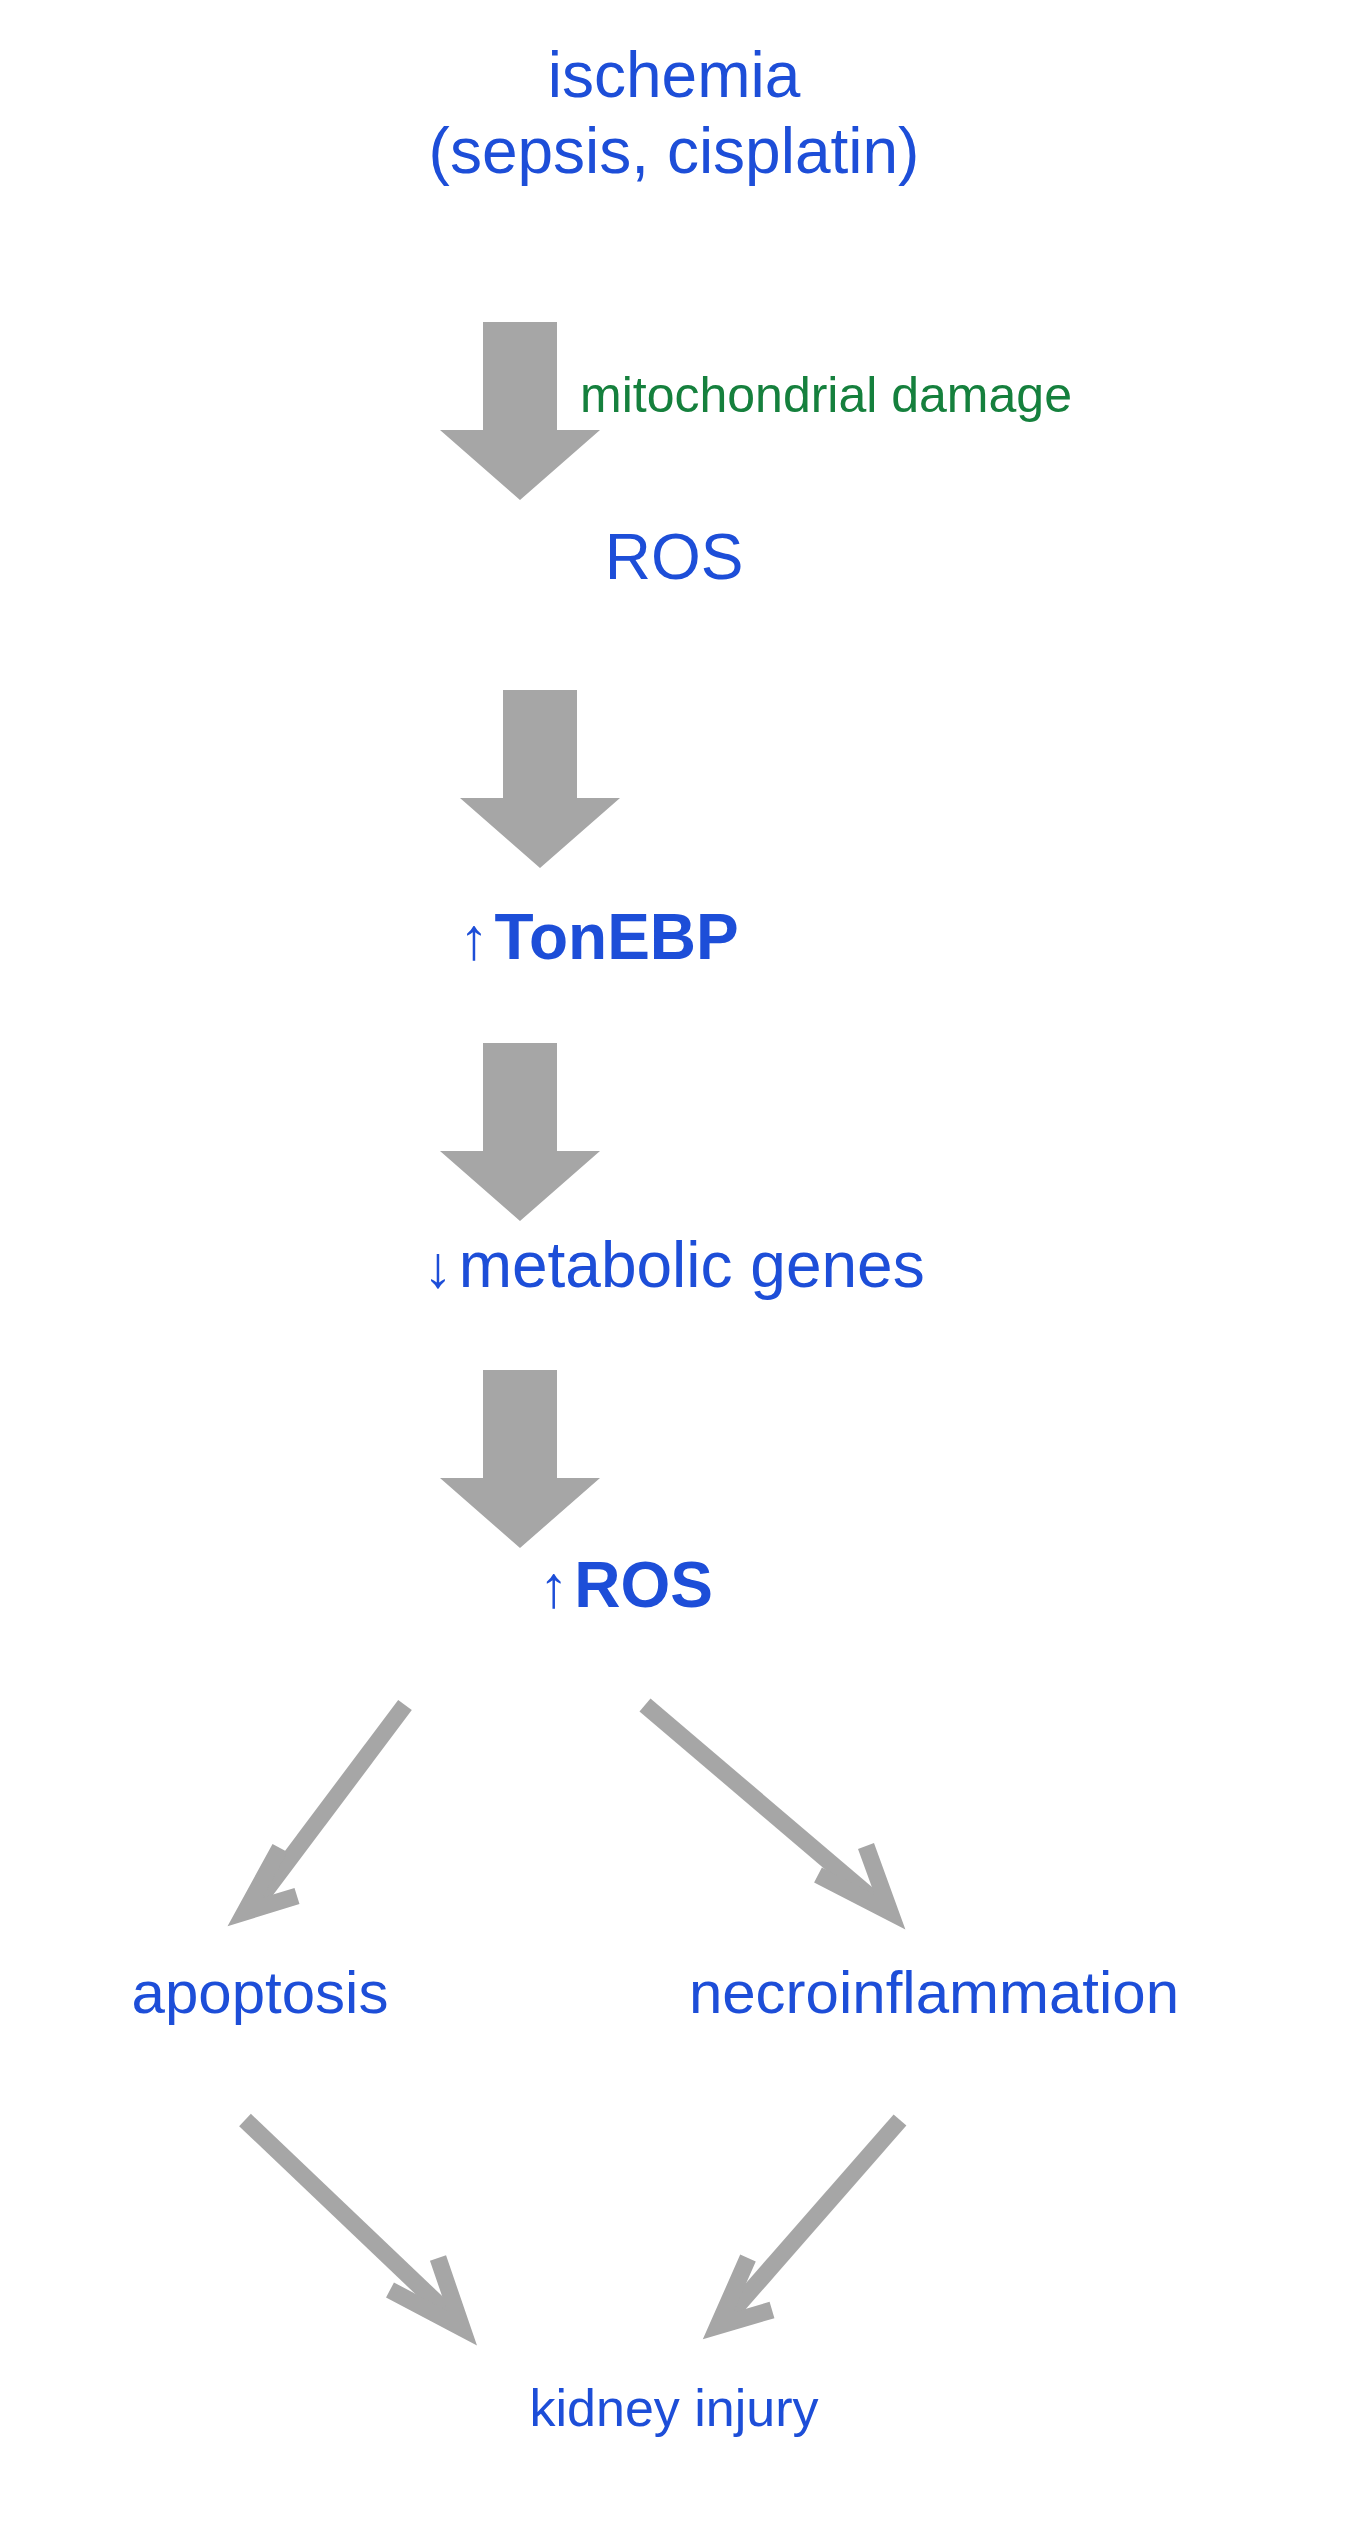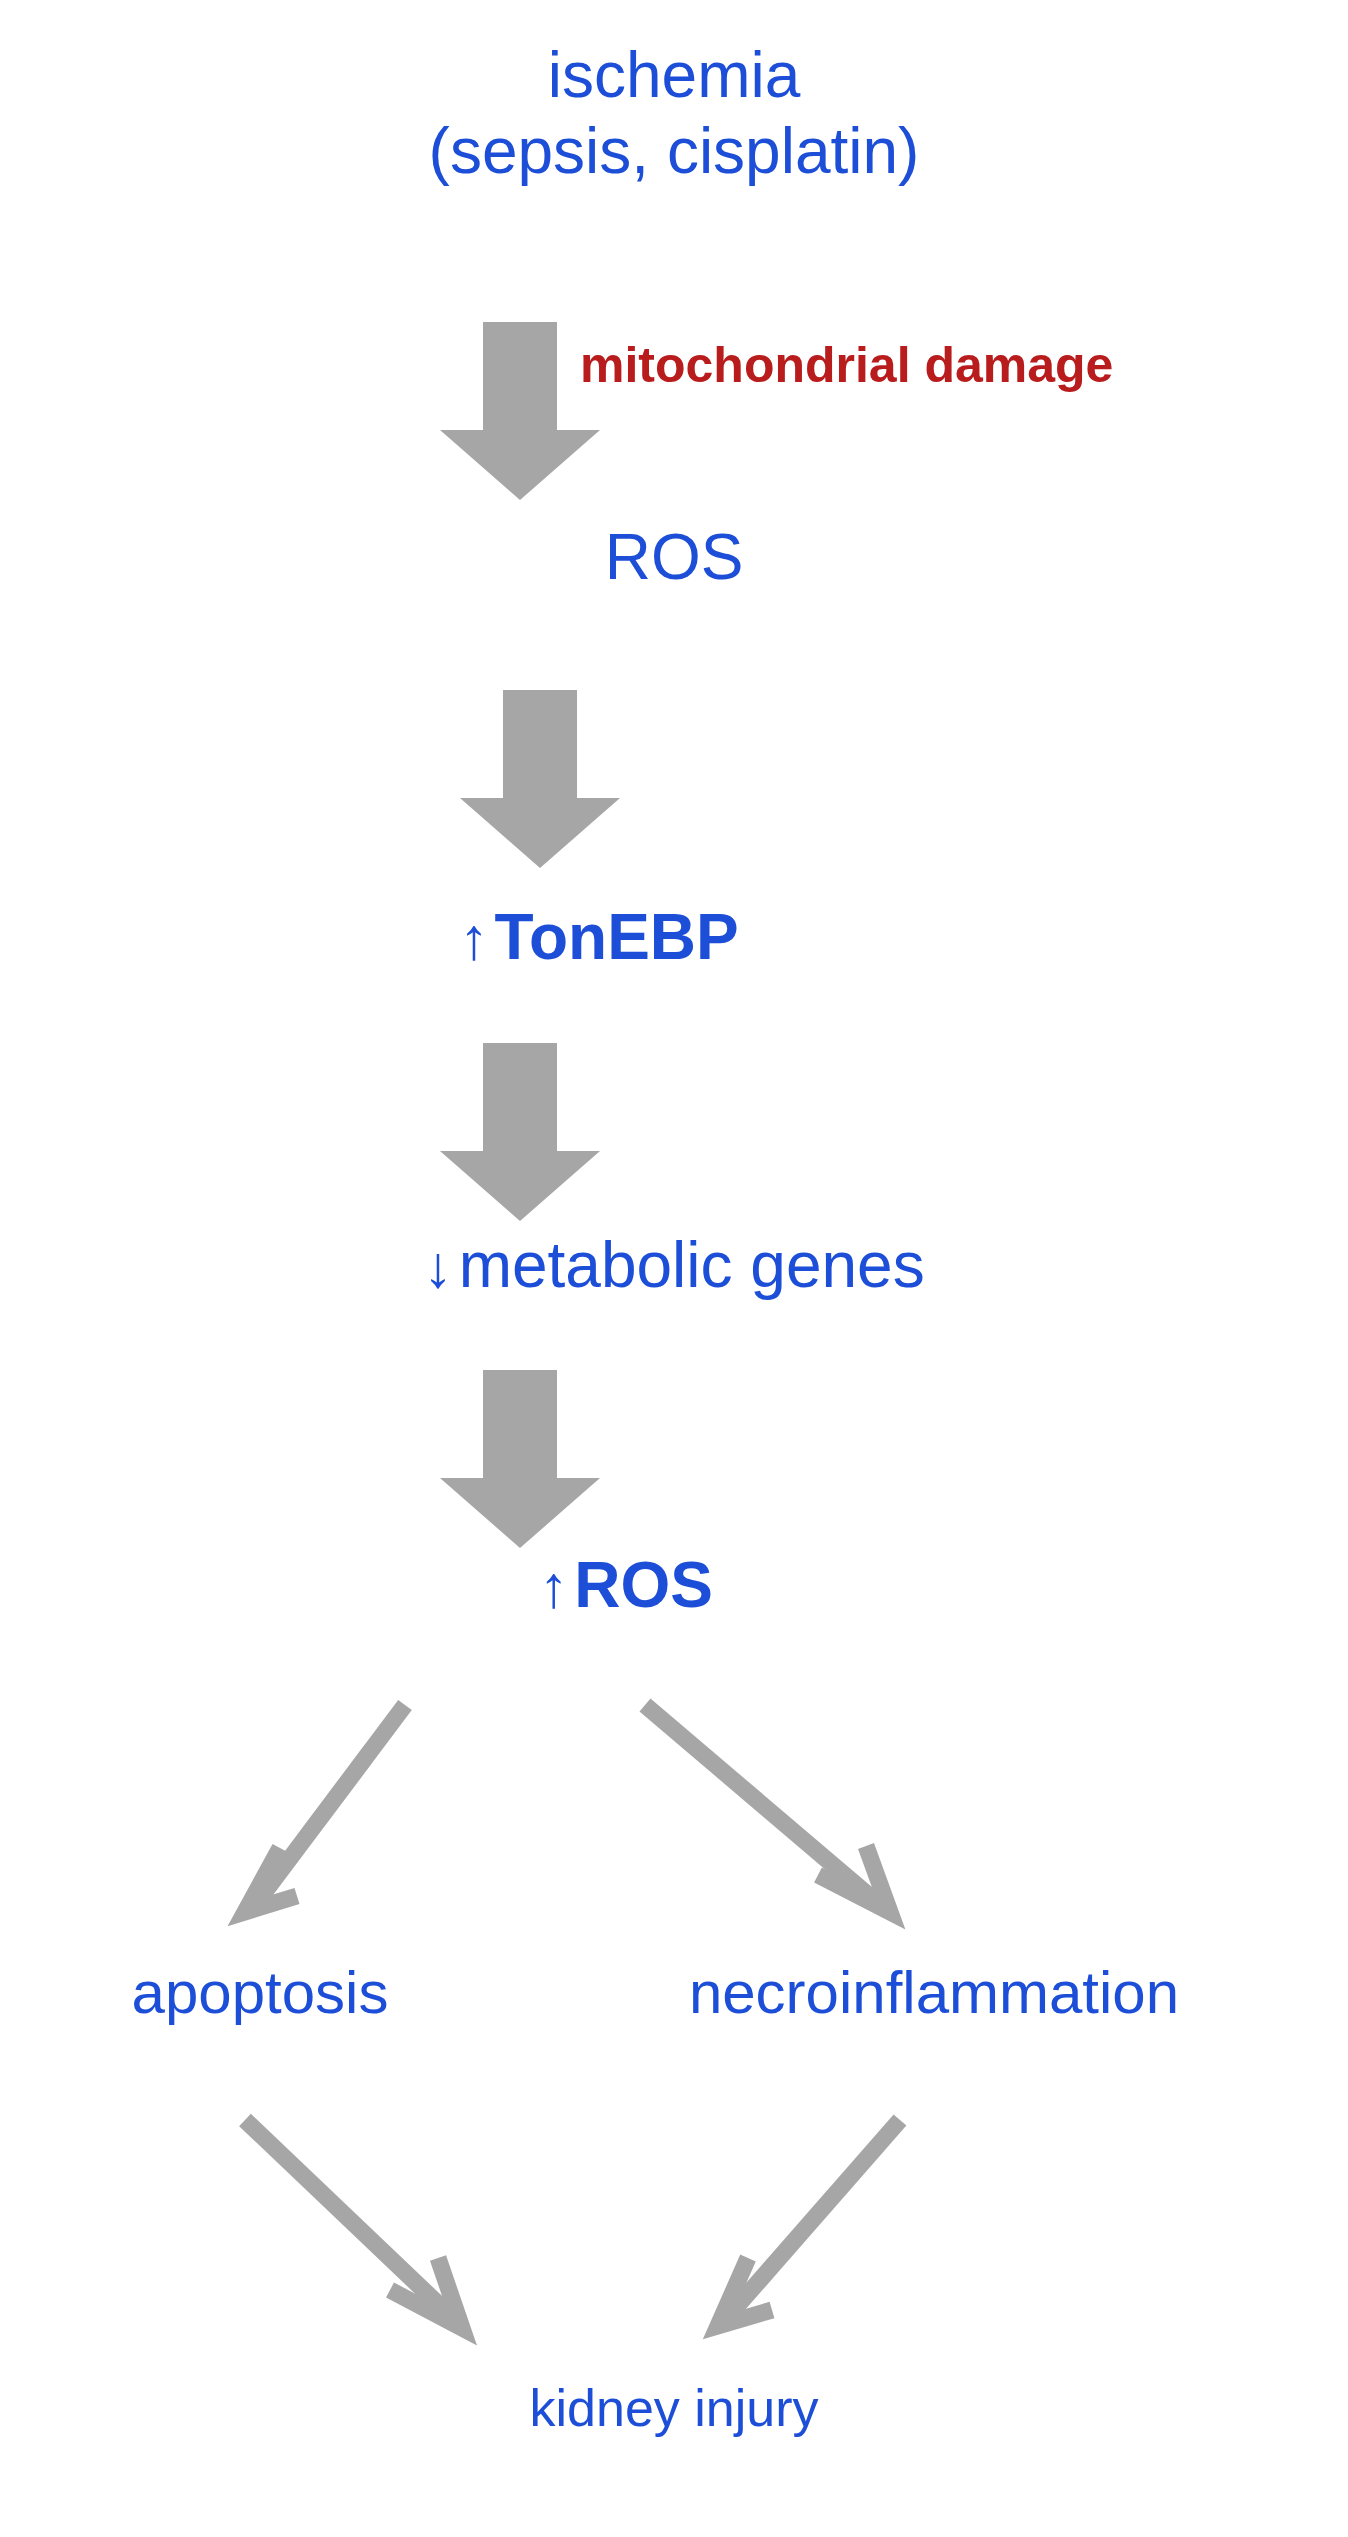--- a/index.html
+++ b/index.html
@@ -39,25 +39,25 @@
 
   
   #node-ischemia {
     left: 0; top: 38px; width: 1348px;
     font-size: 64px;
   }
   #node-ischemia .line2 { display: block; }
 
   #edge-label-mito {
     position: absolute;
-    left: 580px; top: 336px;
+    left: 580px; top: 366px;
     font-size: 50px;
-    font-weight: 700;
+    font-weight: 400;
     white-space: nowrap;
-    color: #b91c1c;
+    color: #15803d;
     user-select: none;
   }
 
   #node-ros-1 {
     left: 0; top: 520px; width: 1348px;
     font-size: 64px;
   }
   #node-tonebp {
     left: 0; top: 900px; width: 1198px;
     font-size: 64px;

